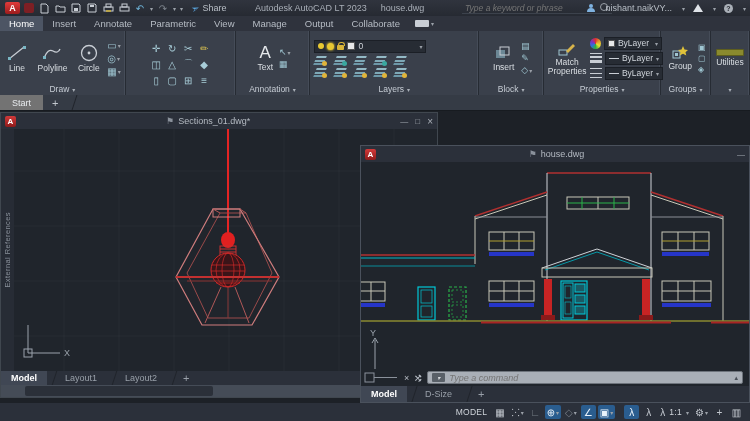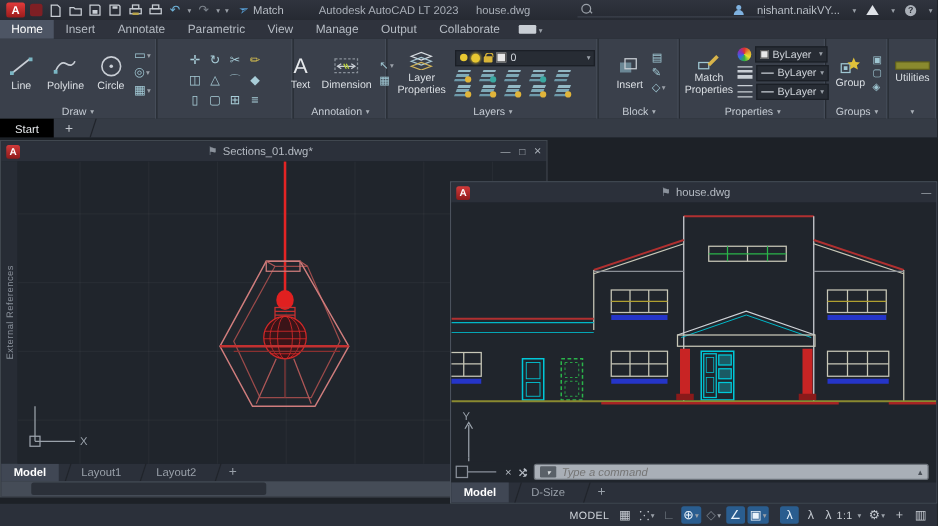--- a/index.html
+++ b/index.html
@@ -74,21 +74,21 @@
   .lyr.teal::after { content:""; position:absolute; right:-1px; bottom:-1px; width:5px; height:5px; border-radius:50%; background:#3aa8a0; }
   .cwheel { width:11px; height:11px; border-radius:50%;
     background:conic-gradient(#e03030,#e0a030,#e8e030,#30b040,#3070e0,#8030c0,#e03030); }
   .lnw { width:12px; height:10px; display:flex; flex-direction:column; justify-content:space-between; }
   .lnw span { display:block; background:#c9ced5; }
   .utl-pill { width:28px; height:7px; background:#8a8a2e; border:1px solid #5e5e1e; border-radius:1px; }
 
   
   .ftabs { position:absolute; left:0; top:95px; width:750px; height:16px; background:#353b45; display:flex; align-items:stretch;
     font-size:9px; color:#c2c7ce; z-index:40; border-bottom:1px solid #171b20; }
-  .ftab { padding:0 12px; display:flex; align-items:center; background:#000000; color:#e8ebee; }
+  .ftab { padding:0 12px; display:flex; align-items:center; background:#737373; color:#e8ebee; }
   .ftab-plus { padding:0 9px; display:flex; align-items:center; color:#c2c7ce; font-size:11px; }
   .fslash { width:8px; transform:skewX(-18deg); border-right:1px solid #20242b; }
 
   
   .drawarea { position:absolute; left:0; top:111px; width:750px; height:292px; background:#1d2127; }
   .win { position:absolute; background:#21262e; border:1px solid #40474f; display:flex; flex-direction:column; }
   .wtb { height:16px; background:#2b303a; display:flex; align-items:center; font-size:9px; color:#b4bac2; padding:0 4px; gap:4px; flex:none; }
   .wtb .ttl { flex:1; text-align:center; display:flex; align-items:center; justify-content:center; gap:4px; }
   .wicon { width:11px; height:11px; background:linear-gradient(#d23a3a,#8e1a1a); border-radius:2px; color:#fff; font-size:8px; font-weight:bold;
     display:flex; align-items:center; justify-content:center; flex:none; }
@@ -168,28 +168,29 @@
             <rect x="3" y="1" width="5" height="3" fill="none" stroke="#c9ced5"></rect>
           </svg>
         </span>
       <span class="qicon" style="color:#6fb3d8">↶</span>
       <span class="da">▾</span>
       <span class="qicon dim" style="color:#7c838c">↷</span>
       <span class="da">▾</span>
       <span class="da">▾</span>
       <span class="share">
         <span class="pl">➣</span>
-        <span>Match</span>
+        <span>Share</span>
       </span>
     </div>
     <div class="tb-center">
       <span>Autodesk AutoCAD LT 2023</span>
       <span>house.dwg</span>
     </div>
     <div class="tb-search">
+      <input placeholder="Type a keyword or phrase" style="">
       <span class="mag"></span>
     </div>
     <div class="tb-right">
       <span class="usr">
         <span class="usr-ic"></span>
         <span>nishant.naikVY...</span>
         <span class="da">▾</span>
       </span>
       <span class="usr">
         <span class="adsk-tri"></span>
@@ -281,54 +282,37 @@
         </div>
       </div>
     </div>
 
     <div class="panel" style="width:75px">
       <div class="pbody" style="gap:3px; justify-content:center;">
         <div class="bigbtn">
           <span style="font-size:17px; color:#e6e9ec; line-height:17px;">A</span>
           <span>Text</span>
         </div>
-        <div class="bigbtn">
-          <svg width="22" height="16">
-              <rect x="2" y="2" width="18" height="11" fill="none" stroke="#8a919b" stroke-dasharray="2 1.5"></rect>
-              <path d="M4 8h14" stroke="#c9ced5"></path>
-              <path d="M7 6 L4 8 L7 10 M15 6 L18 8 L15 10" fill="none" stroke="#c9ced5"></path>
-              <path d="M9 6l2 4M11 6l2 4" stroke="#bcd43a"></path>
-            </svg>
-          <span>Dimension</span>
-        </div>
         <div class="scol" style="font-size:9px;">
           <span class="mini">
               <span>↖</span>
               <span class="da">▾</span>
             </span>
           <span class="mini">
               <span>▦</span>
             </span>
         </div>
       </div>
       <div class="plabel">
           <span>Annotation</span>
         </div>
     </div>
 
     <div class="panel" style="width:169px">
       <div class="pbody" style="gap:4px; padding-left:4px;">
-        <div class="bigbtn" style="width:46px">
-          <svg width="22" height="16">
-            <path d="M3 5 L11 2 L19 5 L11 8 Z" fill="none" stroke="#d8dde2"></path>
-            <path d="M3 9 L11 6 L19 9 L11 12 Z" fill="none" stroke="#a8c8d4"></path>
-            <path d="M3 13 L11 10 L19 13 L11 16 Z" fill="none" stroke="#d0b45a"></path>
-          </svg>
-          <span>Layer Properties</span>
-        </div>
         <div class="scol" style="gap:3px;">
           <div class="combo" style="width:112px">
             <span class="bulb"></span>
             <span class="sun"></span>
             <span class="lock"></span>
             <span class="swatch"></span>
             <span>0</span>
             <span class="sp"></span>
               <span class="da">▾</span>
           </div>

